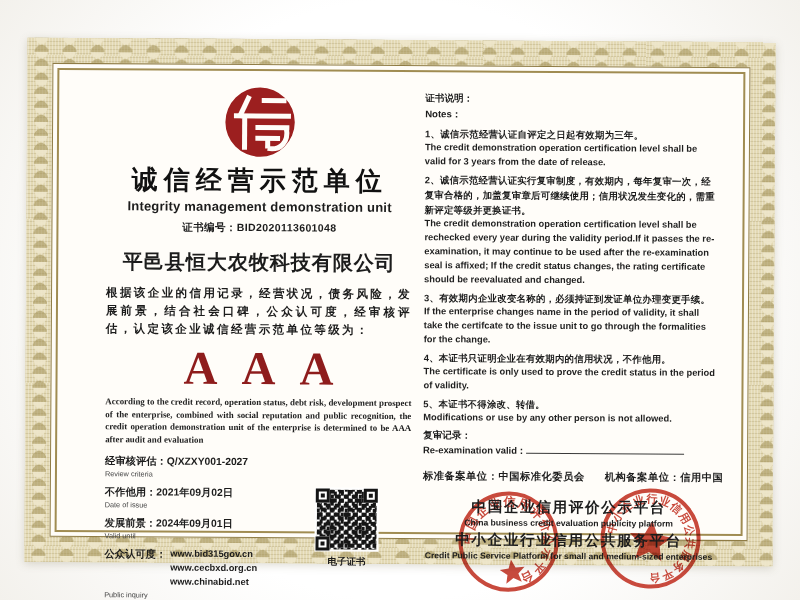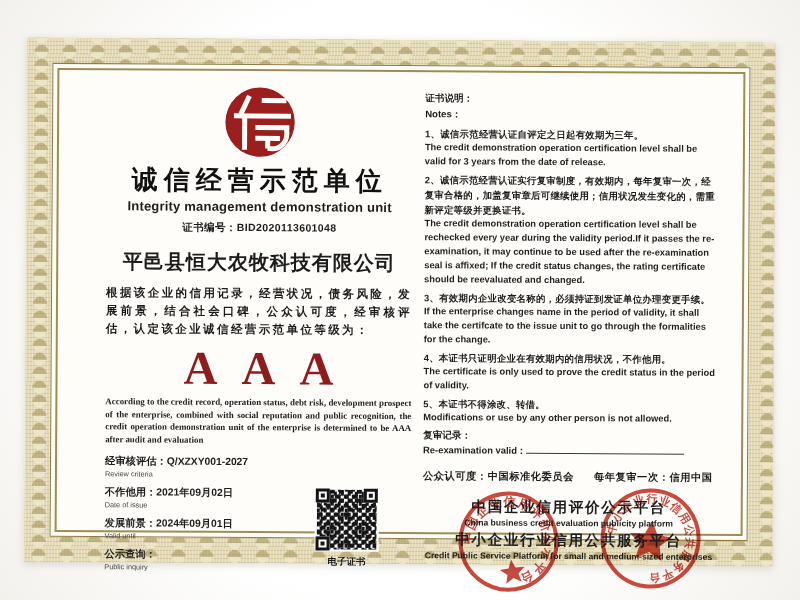--- a/index.html
+++ b/index.html
@@ -127,21 +127,26 @@
             <div class="field">
               <div class="f-line"><span>不作他用：</span><span>2021年09月02日</span></div>
               <div class="f-en">Date of issue</div>
             </div>
             <div class="field">
               <div class="f-line"><span>发展前景：</span><span>2024年09月01日</span></div>
               <div class="f-en">Valid until</div>
             </div>
             <div class="field">
               <div class="f-line inq">
-                <span>公示查询：</span>
+                <span>公众认可度：</span>
+                <span class="urls">
+                  <div class="url">www.bid315gov.cn</div>
+                  <div class="url">www.cecbxd.org.cn</div>
+                  <div class="url">www.chinabid.net</div>
+                </span>
               </div>
               <div class="f-en">Public inquiry</div>
             </div>
 
             <div class="qr">
               <div class="qf tl"></div>
               <div class="qf tr"></div>
               <div class="qf bl"></div>
             </div>
             <div class="qr-label">电子证书</div>
@@ -172,22 +177,22 @@
             <div class="n-item-cn">5、本证书不得涂改、转借。</div>
             <div class="n-item-en">Modifications or use by any other person is not allowed.</div>
           </div>
 
           <div class="reexam-cn">复审记录：</div>
           <div class="reexam-en">
             <span>Re-examination valid：</span><span class="uline"></span>
           </div>
 
           <div class="filing">
-            <span>公众认可度：中国标准化委员会</span>
-            <span>每年复审一次：信用中国</span>
+            <span>标准备案单位：中国标准化委员会</span>
+            <span>机构备案单位：信用中国</span>
           </div>
 
           <div class="platform">
             <svg class="stamp left" viewBox="0 0 104 104" aria-hidden="true">
               <defs>
                   <path id="arcL" d="M52,52 m-36,0 a36,36 0 1,1 72,0 a36,36 0 1,1 -72,0"></path>
                 </defs>
               <circle cx="52" cy="52" r="48" fill="none" stroke="#c43a2c" stroke-width="4"></circle>
               <text font-size="12" font-weight="bold" fill="#c43a2c" letter-spacing="1.5">
                 <textPath href="#arcL" startOffset="2">中国企业信用评价公示平台</textPath>

